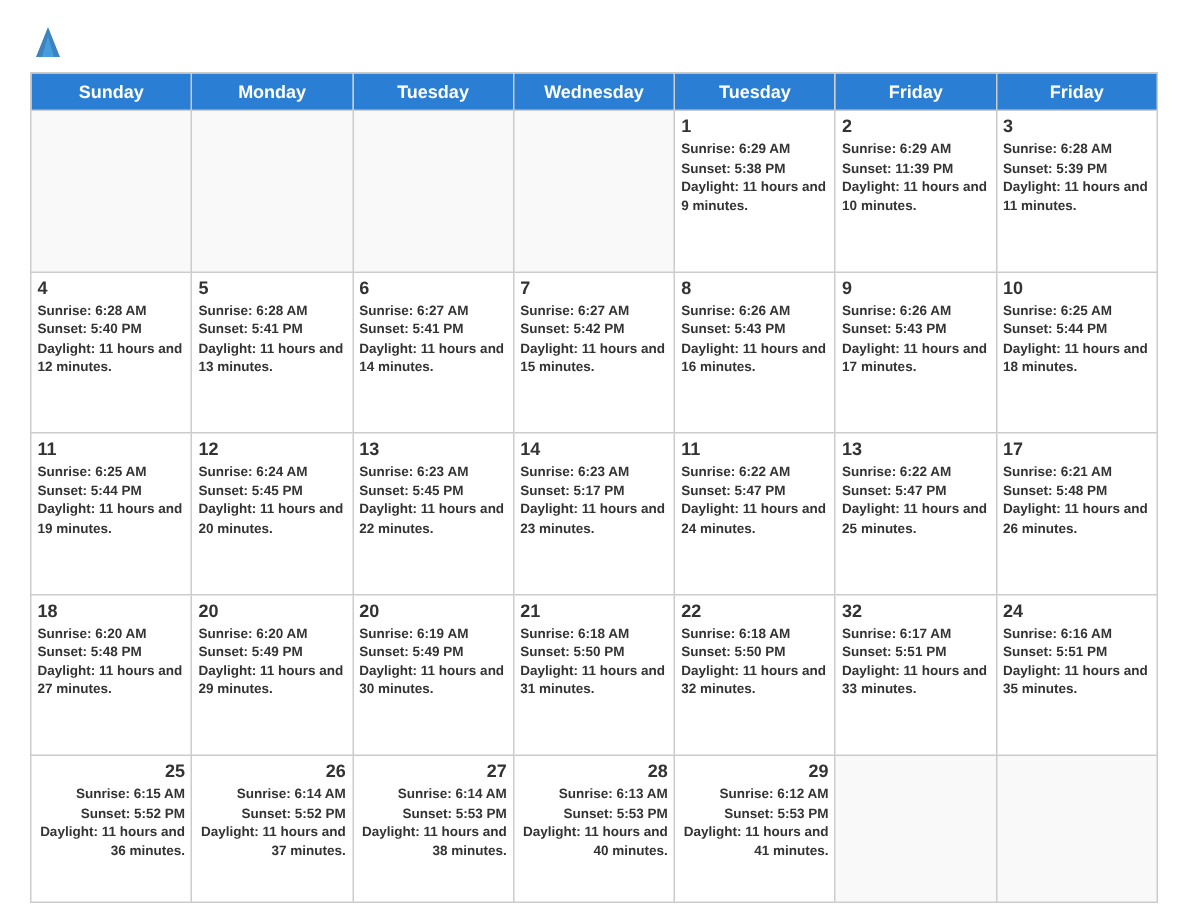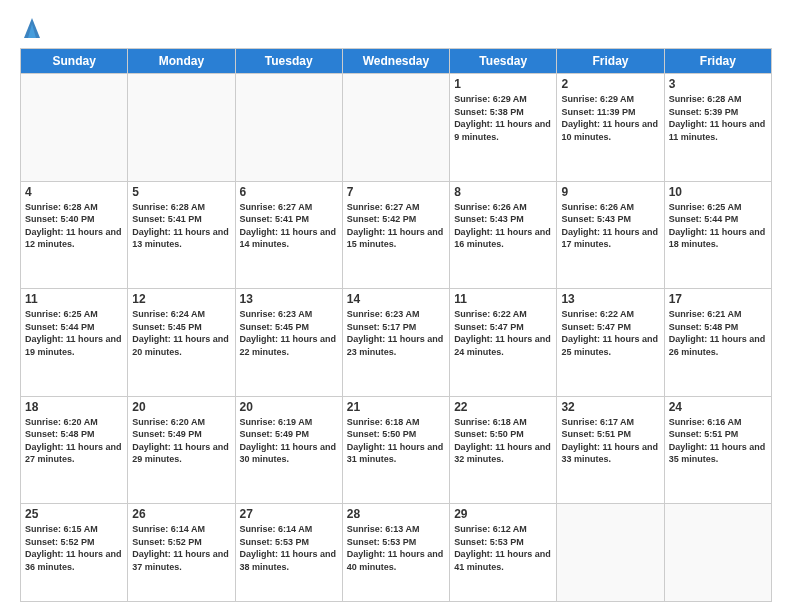--- a/index.html
+++ b/index.html
@@ -89,20 +89,21 @@
       margin-bottom: 2px;
     }
     .day-info {
       font-size: 9px;
       line-height: 1.4;
       color: #333;
       font-weight: bold;
     }
     .calendar tr:last-child td {
       height: 80px;
+      text-align: right;
     }
   </style>
 </head>
 <body>
 
 <div class="page">
   <div class="header">
     <div class="logo">
       <div class="logo-text">
         <span></span>

